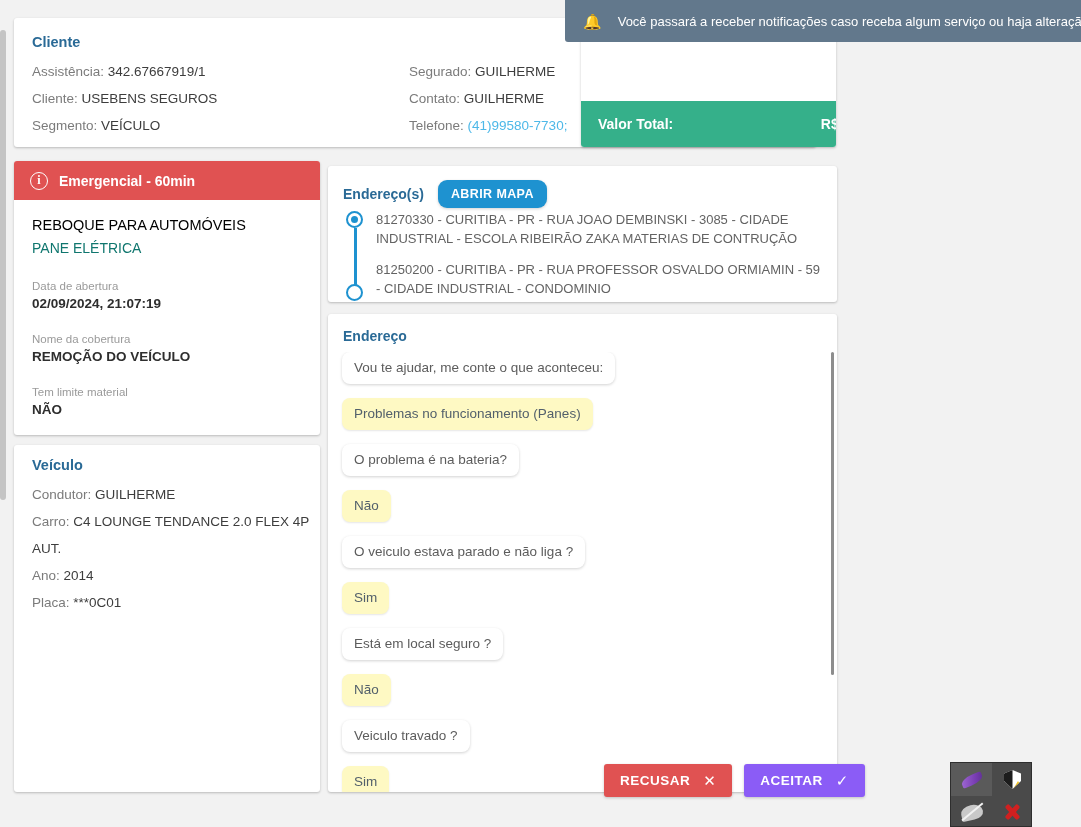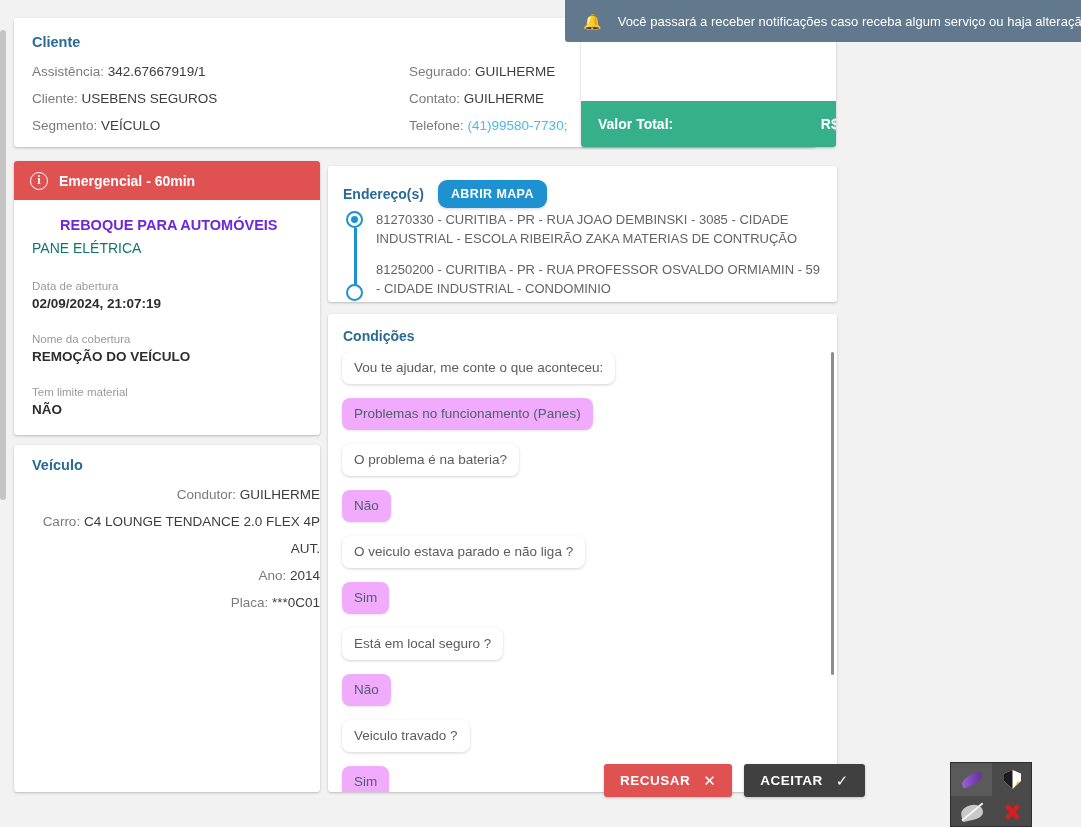--- a/index.html
+++ b/index.html
@@ -87,31 +87,31 @@
     display: flex; align-items: center; gap: 11px; padding-left: 16px;
   }
   .emerg-header .info-icon {
     width: 18px; height: 18px; border: 1.6px solid #fff; border-radius: 50%;
     color: #fff; font-size: 12px; font-weight: bold;
     display: flex; align-items: center; justify-content: center;
     font-family: "Liberation Serif", serif;
   }
   .emerg-header .txt { color: #fff; font-size: 14px; font-weight: bold; }
   .emerg-body { padding: 14px 18px 0 18px; }
-  .emerg-service { color: #6d28d9; font-size: 14.5px; font-weight: bold; line-height: 22px; margin-left: 28px; }
+  .emerg-service { color: #000000; font-size: 14.5px; font-weight: normal; line-height: 22px; }
   .emerg-sub { color: #0f766e; font-size: 14px; line-height: 24px; }
   .field { margin-top: 18px; }
   .field .f-label { color: #9a9a9a; font-size: 11.5px; line-height: 16px; }
   .field .f-value { color: #2e2e2e; font-size: 13.5px; font-weight: bold; line-height: 19px; }
 
   
   #vehicle-card { left: 14px; top: 445px; width: 306px; height: 347px; }
   #vehicle-card .card-title { position: absolute; left: 18px; top: 12px; }
   #vehicle-card .kv-wrap { position: absolute; left: 18px; top: 36px; }
-  #vehicle-card .kv { white-space: normal; text-align: right; }
+  #vehicle-card .kv { white-space: normal; }
 
   
   #address-card { left: 328px; top: 166px; width: 509px; height: 136px; }
   .addr-head {
     position: absolute; left: 15px; top: 14px;
     display: flex; align-items: center; gap: 14px;
   }
   .addr-head .lbl { color: #2a6a96; font-size: 14px; font-weight: bold; }
   .btn-map {
     background: #1e92d0; color: #fff; border: none; border-radius: 9px;
@@ -149,21 +149,21 @@
     overflow: hidden; padding: 0 22px 0 14px;
   }
   .bubble {
     display: inline-block;
     font-size: 13.5px; color: #555;
     padding: 7px 12px; border-radius: 8px;
     margin-bottom: 14px;
     line-height: 18px;
   }
   .bubble.q { background: #fff; box-shadow: 0 1px 3px rgba(0,0,0,.18); color: #5c5c5c; }
-  .bubble.a { background: #f0abfc; color: #53606b; box-shadow: 0 1px 2px rgba(0,0,0,.10); }
+  .bubble.a { background: #fef9c3; color: #53606b; box-shadow: 0 1px 2px rgba(0,0,0,.10); }
   .bubble-row { display: block; text-decoration: underline; }
   .cond-scrollbar {
     position: absolute; right: 3px; top: 38px; width: 3px; height: 440px;
   }
   .cond-scrollbar .thumb {
     position: absolute; left: 0; top: 0px; width: 3px; height: 323px;
     background: #8d8d8d; border-radius: 2px;
   }
 
   
@@ -173,21 +173,21 @@
   }
   .btn-act {
     border: none; border-radius: 3px; color: #fff;
     font-family: "Liberation Sans", sans-serif;
     font-size: 13.5px; font-weight: bold; letter-spacing: .5px;
     padding: 9px 16px; cursor: pointer;
     display: flex; align-items: center; gap: 13px;
     box-shadow: 0 1px 3px rgba(0,0,0,.2);
   }
   .btn-refuse { background: #e05252; }
-  .btn-accept { background: #404040; justify-content: center; }
+  .btn-accept { background: #8b5cf6; justify-content: center; }
   .btn-act .gl { font-size: 15px; font-weight: normal; line-height: 1; }
 
   
   #float-widget {
     position: absolute; left: 950px; top: 762px; width: 82px; height: 65px;
     background: #4a4a4a; border: 1px solid #2e2e2e;
     display: grid; grid-template-columns: 41px 41px; grid-template-rows: 33px 32px;
     overflow: hidden;
   }
   .fw-tile {
@@ -363,21 +363,21 @@
       </div>
 
       <div class="addr-item addr-item-2">
         <span class="dot-outer"></span>
         <div class="addr-text">81250200 - CURITIBA - PR - RUA PROFESSOR OSVALDO ORMIAMIN - 59 - CIDADE INDUSTRIAL - CONDOMINIO</div>
       </div>
     </div>
   </div>
 
   <div class="card" id="conditions-card">
-    <div class="cond-title">Condições</div>
+    <div class="cond-title">Endereço</div>
     <div class="cond-scroll">
       <div class="bubble-row">
         <span class="bubble q">Vou te ajudar, me conte o que aconteceu:</span>
       </div>
       <div class="bubble-row">
         <span class="bubble a">Problemas no funcionamento (Panes)</span>
       </div>
       <div class="bubble-row">
         <span class="bubble q">O problema é na bateria?</span>
       </div>

